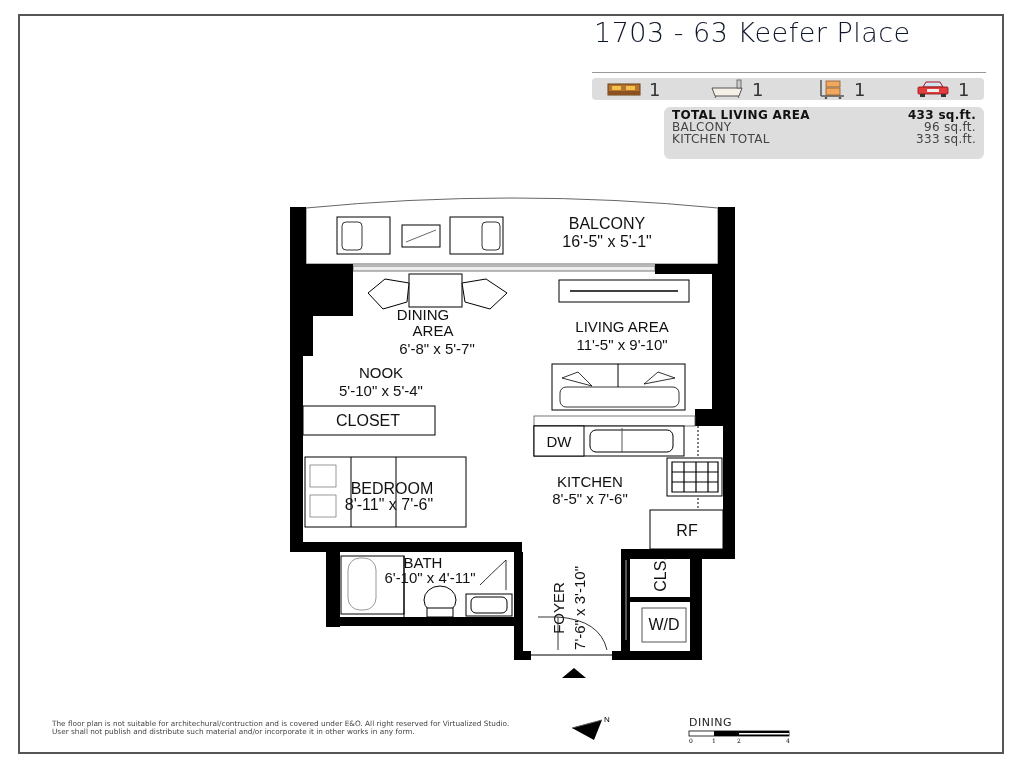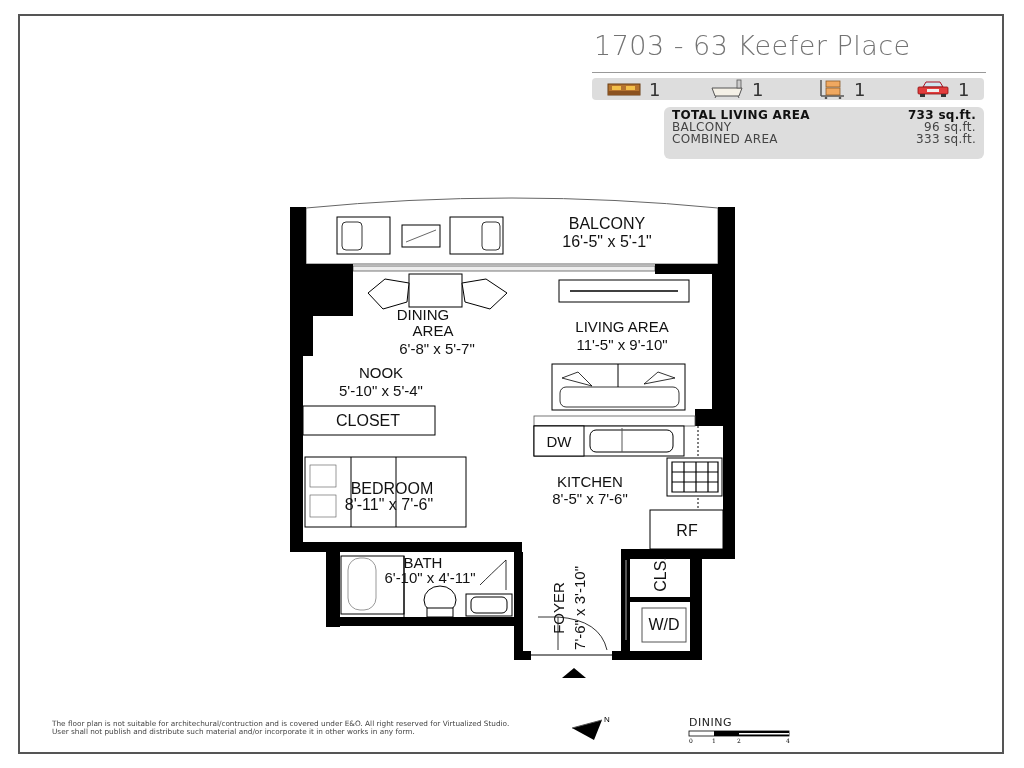--- a/index.html
+++ b/index.html
@@ -1,18 +1,18 @@
 <!DOCTYPE html>
 <html><head>
 <meta charset="utf-8">
 <style>
   html, body { margin:0; padding:0; background:#fff; }
   body { width:1024px; height:768px; position:relative; overflow:hidden; font-family:"DejaVu Sans", sans-serif; }
   .frame { position:absolute; left:18px; top:14px; width:986px; height:740px; border:2px solid #555; box-sizing:border-box; }
-  .title { position:absolute; left:594px; top:20px; font-family:"DejaVu Sans", sans-serif; font-weight:300; color:#737373; font-size:27px; line-height:25px; letter-spacing:0.5px;margin-top:13px; }
+  .title { position:absolute; left:594px; top:20px; font-family:"DejaVu Sans", sans-serif; font-weight:300; color:#0f172a; font-size:27px; line-height:25px; letter-spacing:0.5px; }
   .title-rule { position:absolute; left:592px; top:72px; width:394px; height:1px; background:#999; }
   .icon-bar { position:absolute; left:592px; top:78px; width:392px; height:22px; background:#ddd; border-radius:4px; }
   .icon-bar .item { position:absolute; top:0; height:22px; display:flex; align-items:center; gap:8px; color:#333; font-size:18px; }
   .stats { position:absolute; left:664px; top:107px; width:320px; height:52px; background:#ddd; border-radius:6px; padding:2px 8px; box-sizing:border-box; }
   .stats .row { display:flex; justify-content:space-between; font-size:12px; line-height:12px; color:#444; letter-spacing:0.3px; }
   .stats .row.bold { font-weight:bold; color:#111; }
   .plan { position:absolute; left:0; top:0; }
   .label { font-family:"Liberation Sans", sans-serif; fill:#111; text-anchor:middle; }
   .disclaimer { position:absolute; left:52px; top:720px; width:460px; font-size:7.3px; line-height:8.3px; color:#444; }
   .scale-title { position:absolute; left:689px; top:716px; font-size:11px; color:#222; letter-spacing:0.5px; }
@@ -65,28 +65,28 @@
         <rect x="25" y="14" width="5" height="3" fill="#333"></rect>
       <rect x="11" y="9" width="12" height="3" fill="#eee"></rect>
     </svg>
     <span>1</span>
   </div>
 </div>
 
 <div class="stats">
   <div class="row bold">
     <span>TOTAL LIVING AREA</span>
-      <span>733 sq.ft.</span>
+      <span>433 sq.ft.</span>
   </div>
   <div class="row">
     <span>BALCONY</span>
       <span>96 sq.ft.</span>
   </div>
   <div class="row">
-    <span>COMBINED AREA</span>
+    <span>KITCHEN TOTAL</span>
       <span>333 sq.ft.</span>
   </div>
 </div>
 
 <svg class="plan" width="1024" height="768" viewBox="0 0 1024 768">
 
   <g>
     <path d="M306 208 Q512 188 718 208 L718 264 L306 264 Z" fill="#fff" stroke="#666" stroke-width="1"></path>
     <rect x="290" y="207" width="16" height="57" fill="#000"></rect>
     <rect x="718" y="207" width="17" height="57" fill="#000"></rect>

